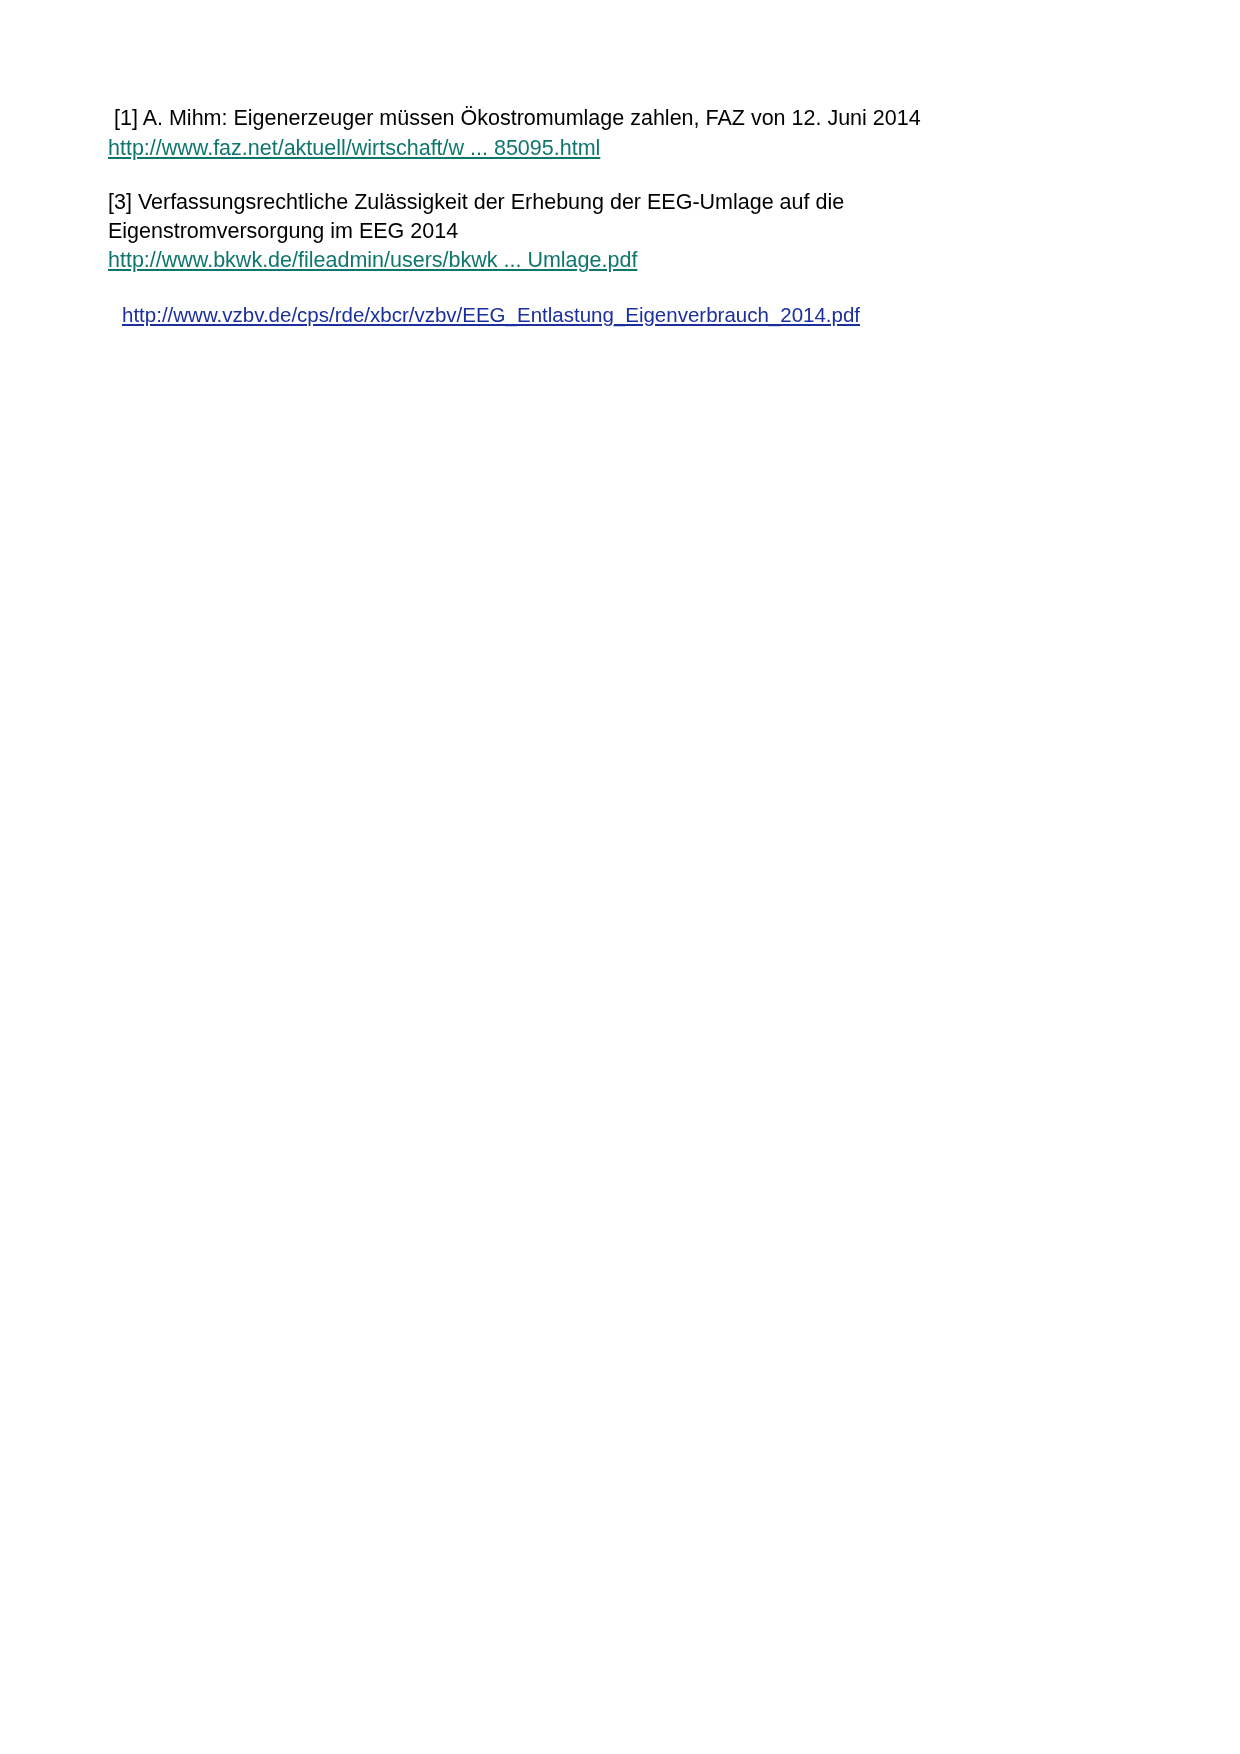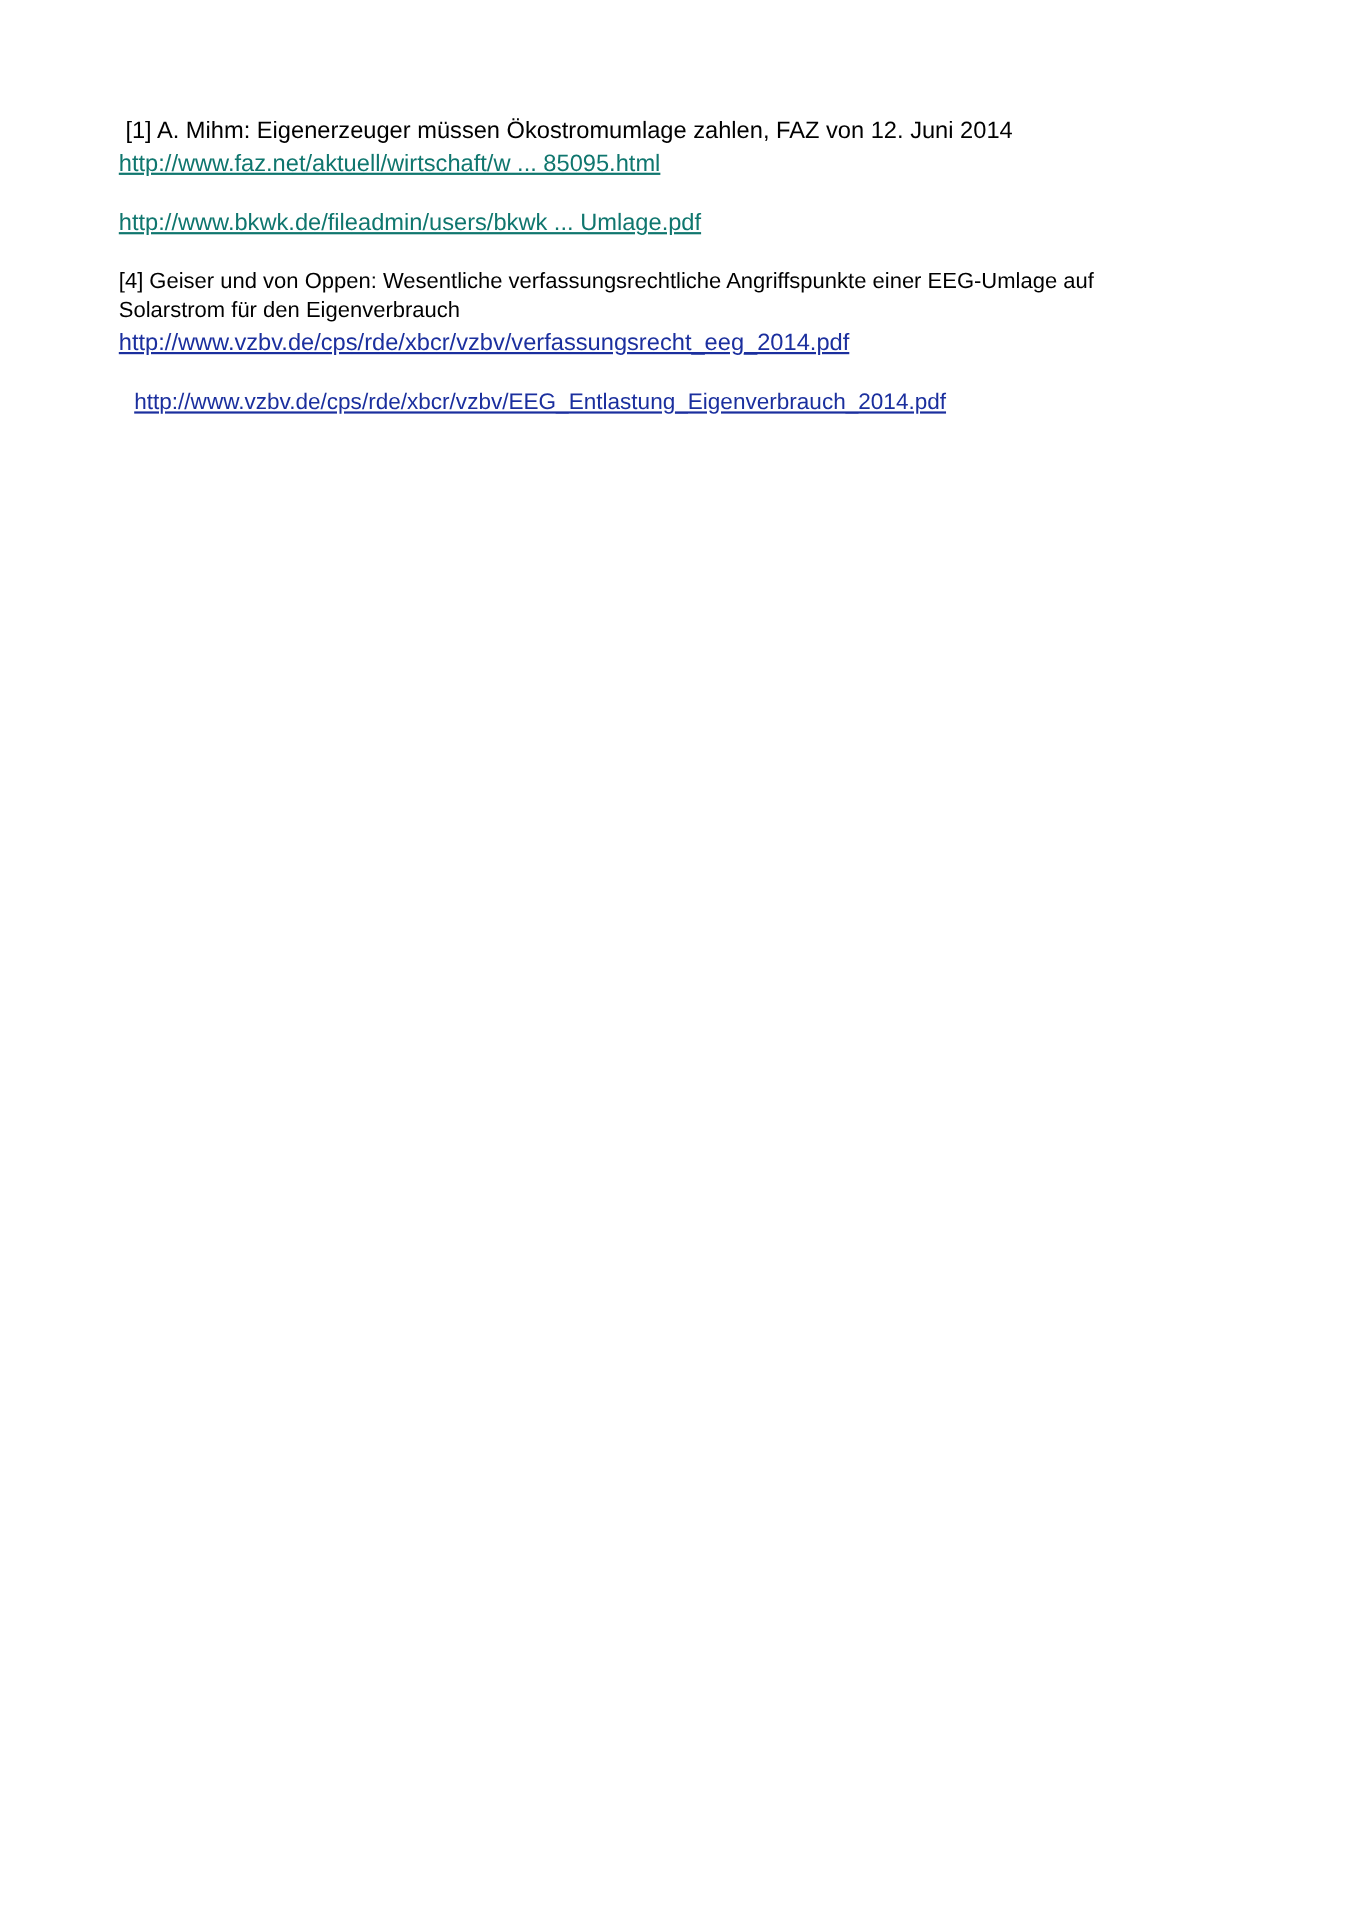--- a/index.html
+++ b/index.html
@@ -71,26 +71,23 @@
 
     <div class="ref-block">
       <div class="ref-title"> [1] A. Mihm: Eigenerzeuger müssen Ökostromumlage zahlen, FAZ von 12. Juni 2014</div>
       <a class="ref-link" href="#">http://www.faz.net/aktuell/wirtschaft/w ... 85095.html</a>
     </div>
 
     <div class="ref-block">
     </div>
 
     <div class="ref-block">
+      <div class="ref-title">[3] Verfassungsrechtliche Zulässigkeit der Erhebung der EEG-Umlage auf die Eigenstromversorgung im EEG 2014</div>
       <a class="ref-link" href="#">http://www.bkwk.de/fileadmin/users/bkwk ... Umlage.pdf</a>
     </div>
 
-    <div class="ref-block">
-      <div class="ref-title small">[4] Geiser und von Oppen: Wesentliche verfassungsrechtliche Angriffspunkte einer EEG-Umlage auf Solarstrom für den Eigenverbrauch</div>
-      <a class="ref-link dark" href="#">http://www.vzbv.de/cps/rde/xbcr/vzbv/verfassungsrecht_eeg_2014.pdf</a>
-    </div>
 
     <div class="ref-block">
       <a class="ref-link dark indent small" href="#">http://www.vzbv.de/cps/rde/xbcr/vzbv/EEG_Entlastung_Eigenverbrauch_2014.pdf</a>
     </div>
 
   </div>
 </div>
 
 </body></html>

